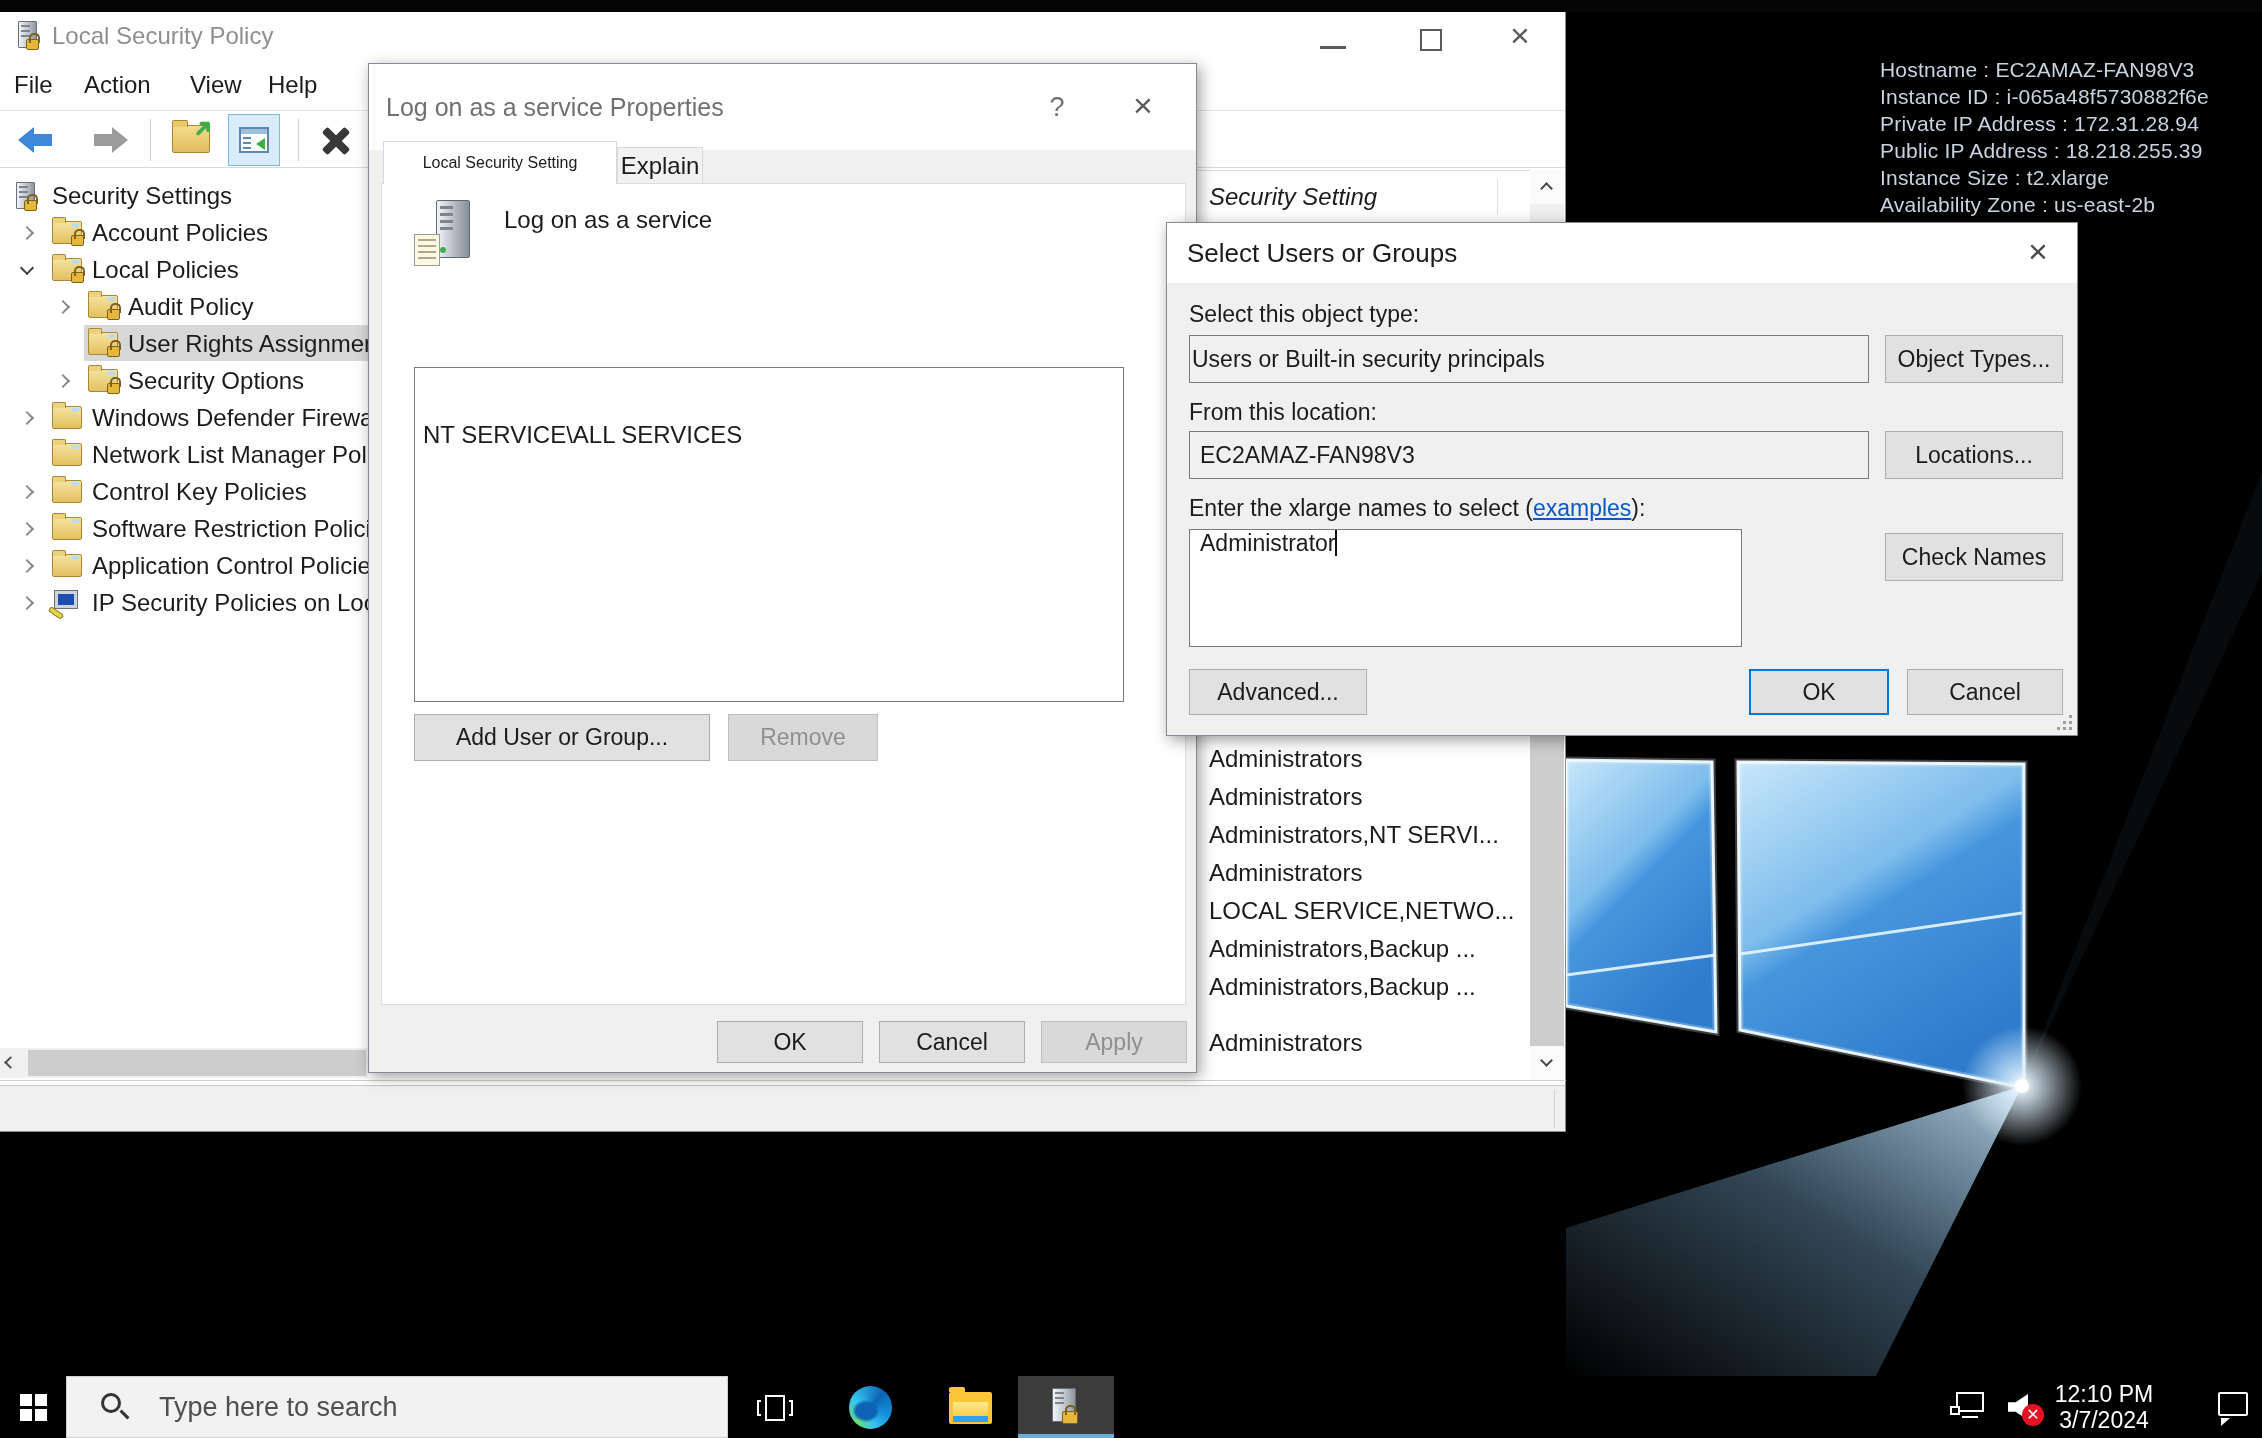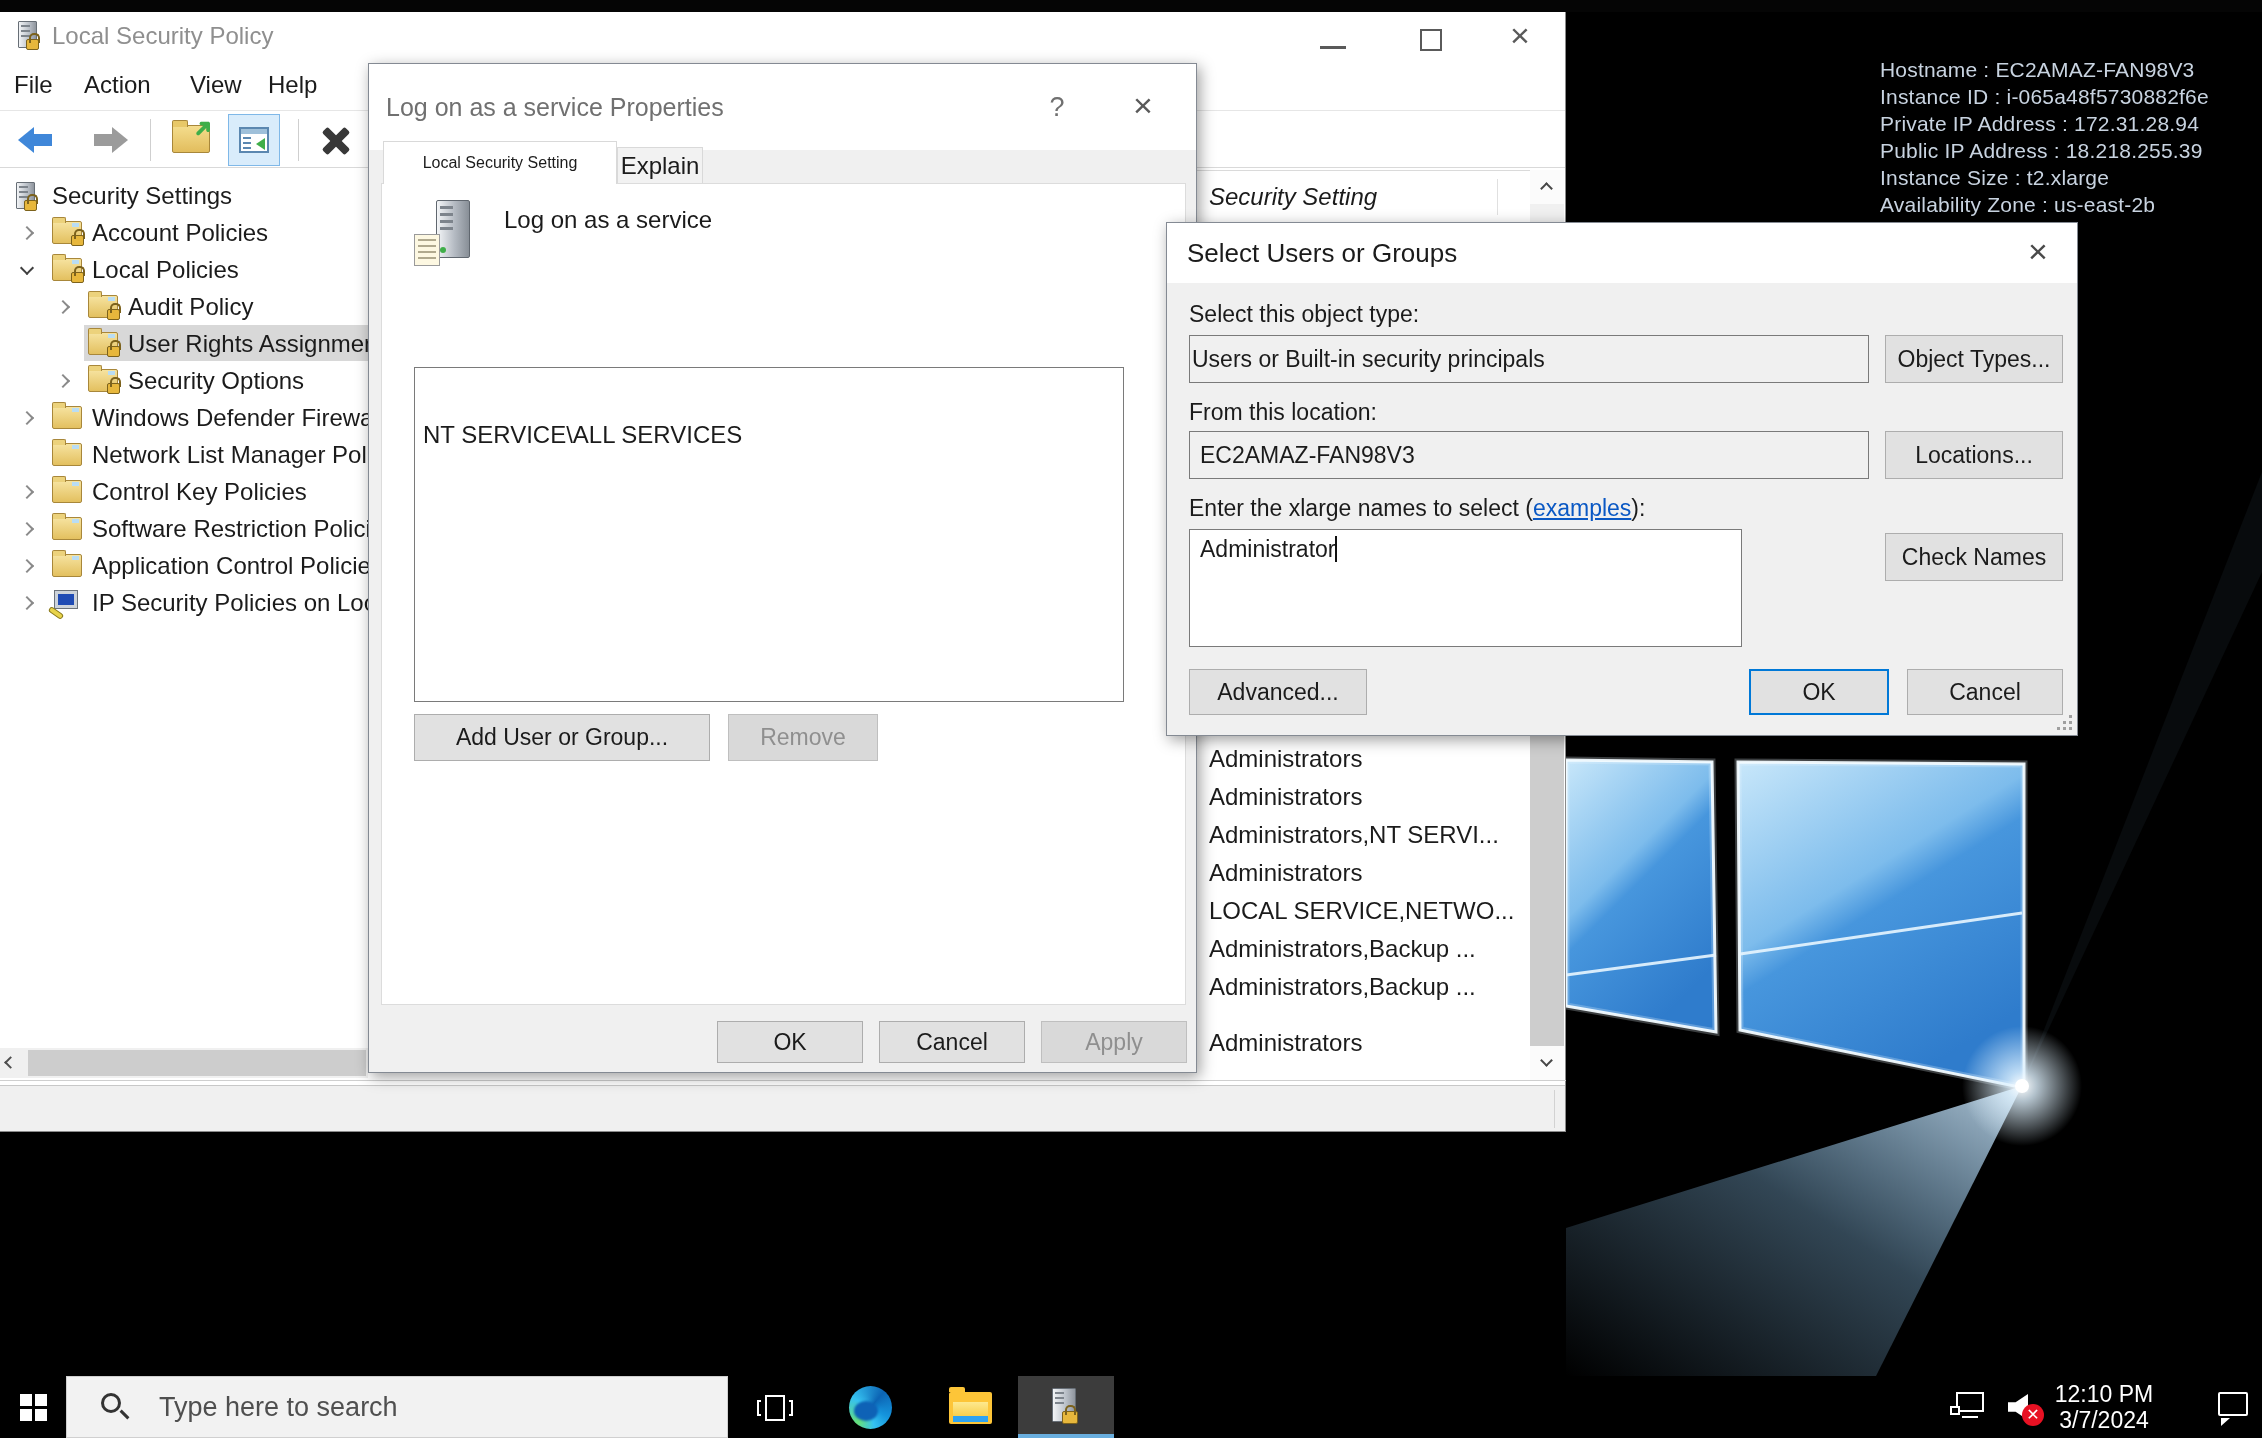--- a/index.html
+++ b/index.html
@@ -141,21 +141,21 @@
   #sel-title { position:absolute; left:20px; top:0; line-height:60px; font-size:26px; color:#1b1b1b; }
   #sel-close { position:absolute; left:846px; top:0; width:50px; line-height:56px; font-size:34px; color:#4a4a4a; text-align:center; }
   #sel-lbl1 { left:22px; top:78px; }
   #sel-field1 { left:22px; top:112px; width:680px; height:48px; line-height:46px; padding-left:2px; }
   #btn-objtypes { left:718px; top:112px; width:178px; height:48px; line-height:46px; }
   #sel-lbl2 { left:22px; top:176px; }
   #sel-field2 { left:22px; top:208px; width:680px; height:48px; line-height:46px; padding-left:10px; }
   #btn-locations { left:718px; top:208px; width:178px; height:48px; line-height:46px; }
   #sel-lbl3 { left:22px; top:272px; }
   #sel-lbl3 a { color:#0a58c4; text-decoration:underline; }
-  #sel-names { position:absolute; left:22px; top:306px; width:553px; height:118px; background:#fff; border:1px solid #7a7a7a; font-size:23px; color:#1b1b1b; padding:6px 10px; }
+  #sel-names { position:absolute; left:22px; top:306px; width:553px; height:118px; background:#fff; border:1px solid #7a7a7a; font-size:23px; color:#1b1b1b; padding:0 10px; }
   .caret { display:inline-block; width:2px; height:26px; background:#111; vertical-align:-5px; }
   #btn-check { left:718px; top:310px; width:178px; height:48px; line-height:46px; }
   #btn-adv { left:22px; top:446px; width:178px; height:46px; line-height:44px; }
   #btn-ok-s { left:582px; top:446px; width:140px; height:46px; line-height:42px; }
   #btn-cancel-s { left:740px; top:446px; width:156px; height:46px; line-height:44px; }
   #grip { position:absolute; right:5px; bottom:5px; width:16px; height:16px; }
   #grip i { position:absolute; width:3px; height:3px; background:#9f9f9f; }
 
   
   #taskbar { position:absolute; left:0; top:1376px; width:2262px; height:62px; background:#000; z-index:50; }

